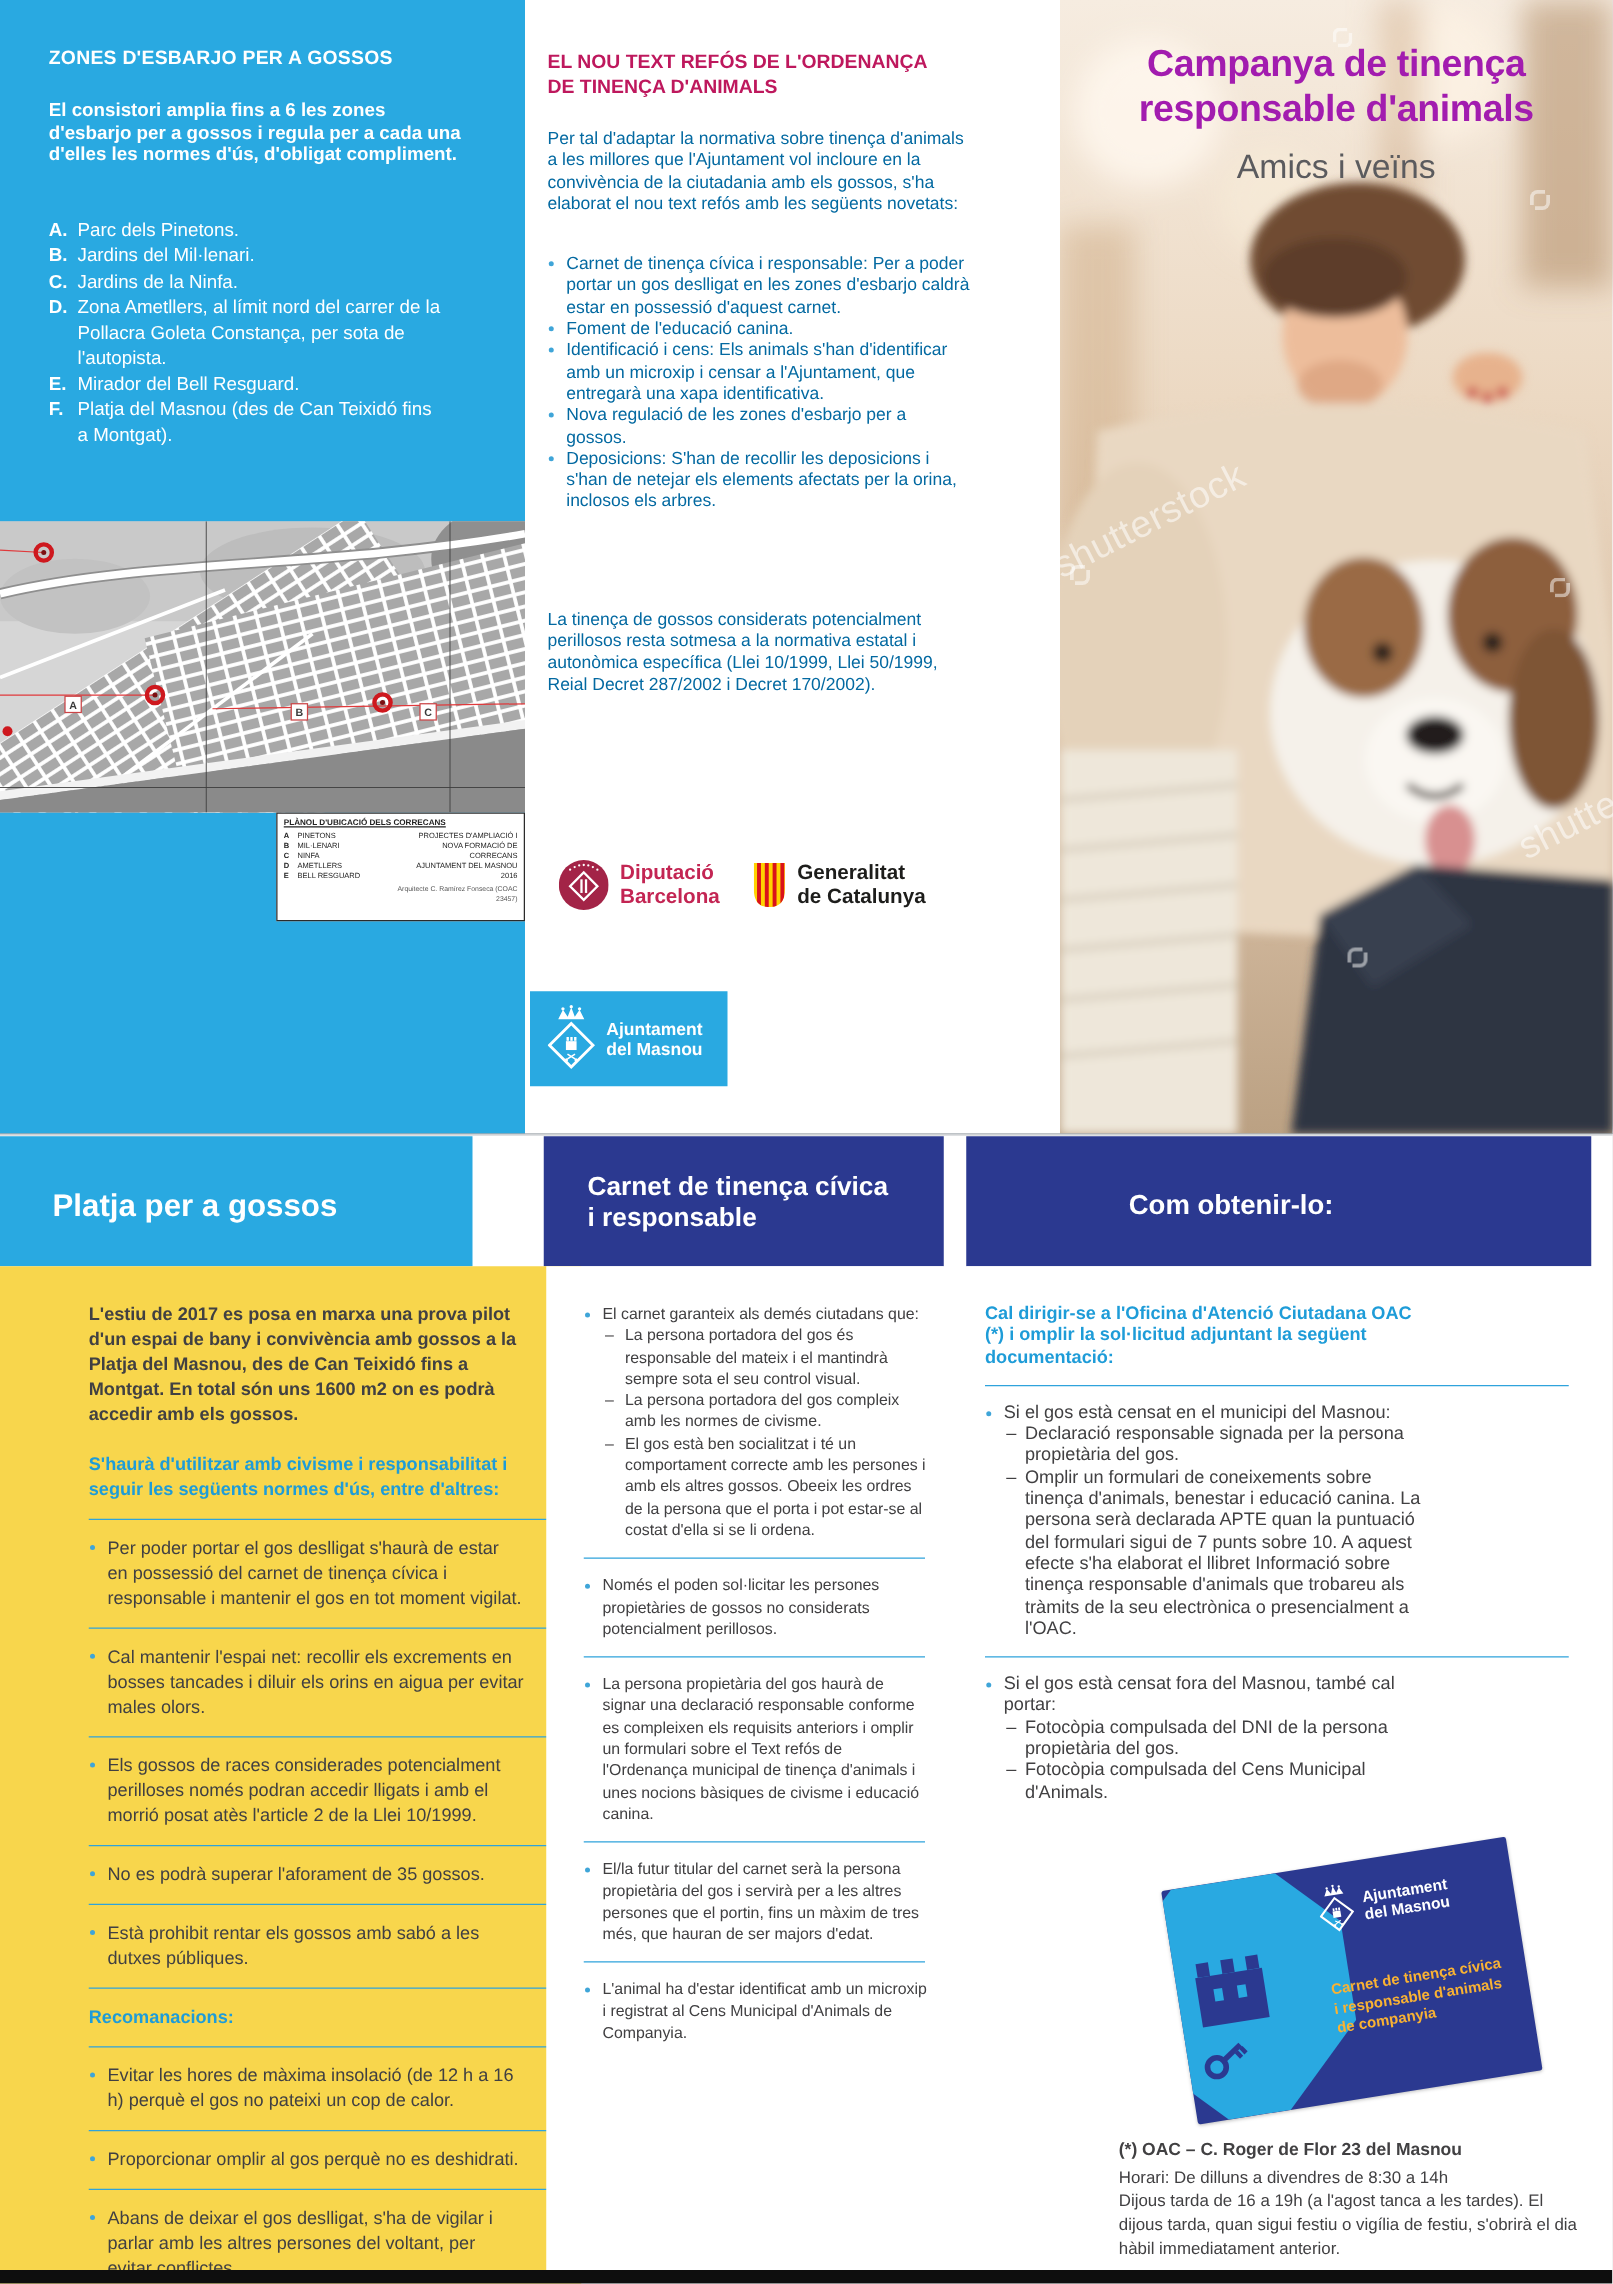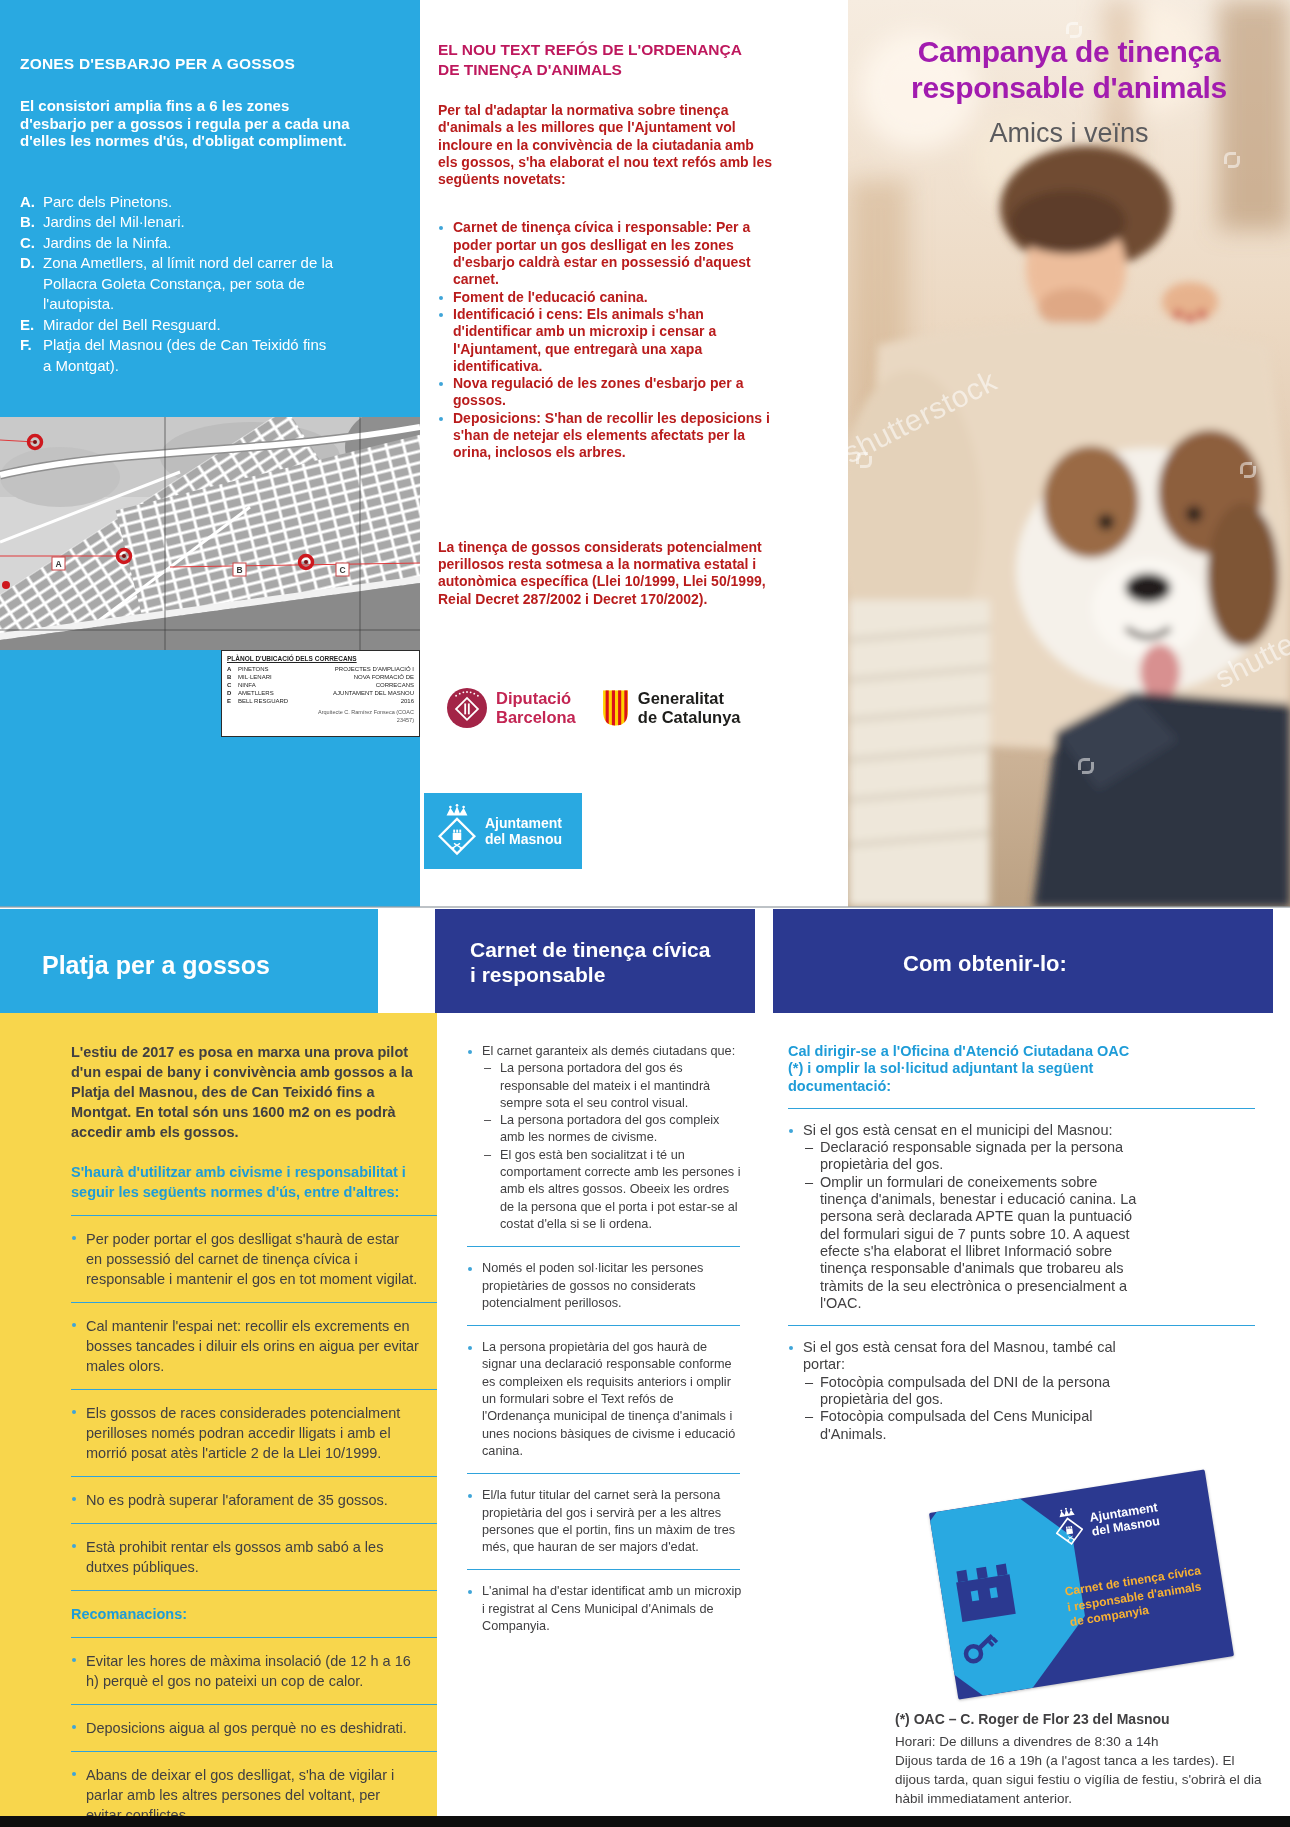--- a/index.html
+++ b/index.html
@@ -7,21 +7,21 @@
   .page {
     position:relative; width:1290px; height:1827px; margin:0 auto;
     background:#ffffff; overflow:hidden;
     font-family:"Liberation Sans","DejaVu Sans",sans-serif;
     color:#414042; -webkit-font-smoothing:antialiased;
   }
   .abs { position:absolute; }
 
   
   .panel-zones { left:0; top:0; width:420px; height:907px; background:#29A9E1; color:#fff; }
-  .panel-zones .inner { padding:38px 30px 0 20px;margin-top:17px; }
+  .panel-zones .inner { padding:38px 30px 0 39px; }
   .zones-heading { font-size:15.5px; font-weight:bold; letter-spacing:.2px; }
   .zones-intro { margin-top:24px; width:335px; font-size:15px; font-weight:bold; line-height:17.6px; }
   .zones-list { margin-top:42px; width:318px; }
   .zone-item { display:flex; font-size:15px; line-height:20.5px; }
   .zone-letter { width:23px; flex:0 0 23px; font-weight:bold; }
 
   
   .map-wrap { left:0; top:417px; width:420px; height:233px; }
   .legend-box {
     left:221px; top:650px; width:199px; height:87px; background:#fff;
@@ -32,21 +32,21 @@
   .legend-cols { display:flex; justify-content:space-between; margin-top:2px; }
   .legend-item { display:flex; gap:5px; }
   .legend-item b { width:6px; }
   .legend-caption { text-align:right; max-width:96px; }
   .legend-caption .cap-small { font-size:5.5px; color:#555; margin-top:3px; }
 
   
   .panel-ord { left:420px; top:0; width:428px; height:907px; background:#fff; }
   .panel-ord .inner { padding:40px 50px 0 18px; }
   .ord-heading { color:#be185d; font-size:15.5px; font-weight:bold; line-height:20px; }
-  .body-text { font-size:14px; line-height:17.3px; color:#b91c1c;font-weight:bold; }
+  .body-text { font-size:14px; line-height:17.3px; color:#0369a1; }
   .ord-intro { margin-top:22px; width:338px; }
   .ord-bullets { margin-top:31px; width:338px; }
   .bullet-item { position:relative; padding-left:15px; }
   .dot {
     position:absolute; left:1px; top:7px; width:4px; height:4px;
     border-radius:50%; background:#3FA5D8; display:block;
   }
   .ord-outro { margin-top:77px; width:338px; }
 
   .logos-row { left:447px; top:688px; display:flex; align-items:center; gap:26px; }
@@ -472,21 +472,21 @@
       <div class="platja-item"><span class="dot"></span><span>Els gossos de races considerades potencialment perilloses només podran accedir lligats i amb el morrió posat atès l'article 2 de la Llei 10/1999.</span></div>
       <div class="hr"></div>
       <div class="platja-item"><span class="dot"></span><span>No es podrà superar l'aforament de 35 gossos.</span></div>
       <div class="hr"></div>
       <div class="platja-item"><span class="dot"></span><span>Està prohibit rentar els gossos amb sabó a les dutxes públiques.</span></div>
       <div class="hr"></div>
       <div class="platja-text blue-lead" style="margin-top:0">Recomanacions:</div>
       <div class="hr"></div>
       <div class="platja-item"><span class="dot"></span><span>Evitar les hores de màxima insolació (de 12 h a 16 h) perquè el gos no pateixi un cop de calor.</span></div>
       <div class="hr"></div>
-      <div class="platja-item"><span class="dot"></span><span>Deposicions aigua al gos perquè no es deshidrati.</span></div>
+      <div class="platja-item"><span class="dot"></span><span>Proporcionar omplir al gos perquè no es deshidrati.</span></div>
       <div class="hr"></div>
       <div class="platja-item"><span class="dot"></span><span>Abans de deixar el gos deslligat, s'ha de vigilar i parlar amb les altres persones del voltant, per evitar conflictes.</span></div>
     </div>
   </div>
 
   <div class="abs panel-carnet">
     <div class="inner carnet-text">
       <div class="bullet-item">
         <span class="dot"></span>
         <div>El carnet garanteix als demés ciutadans que:</div>

